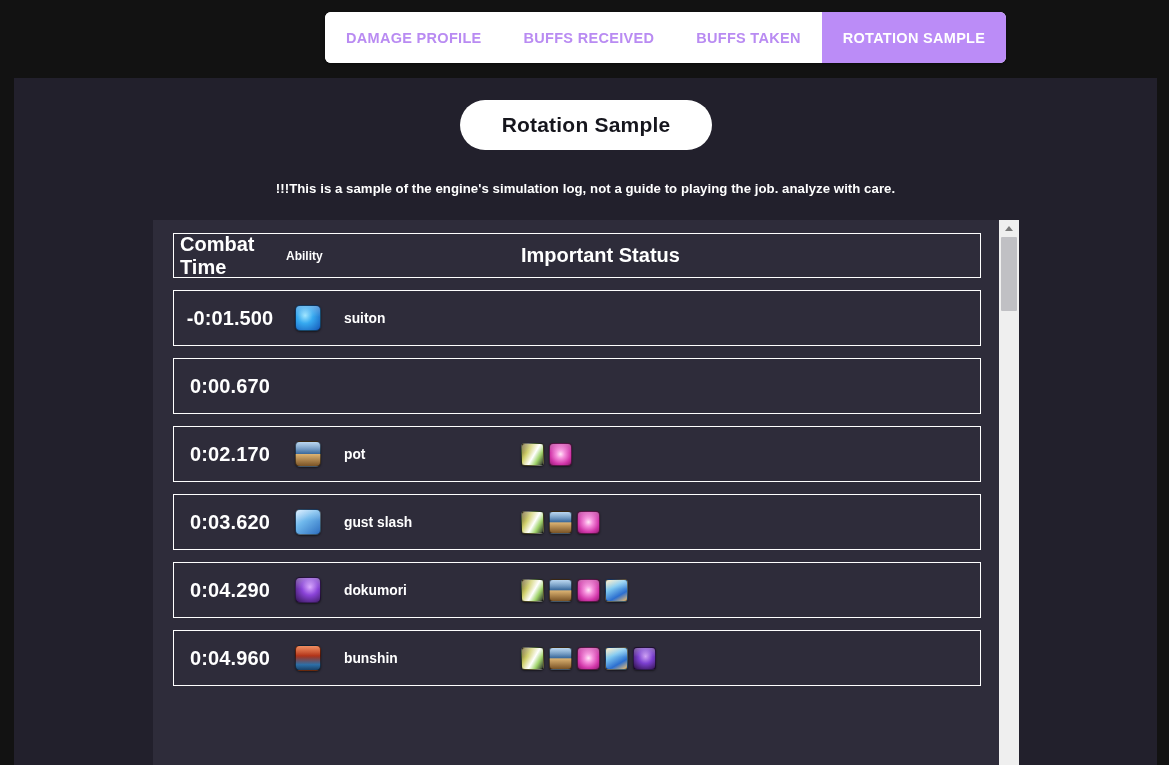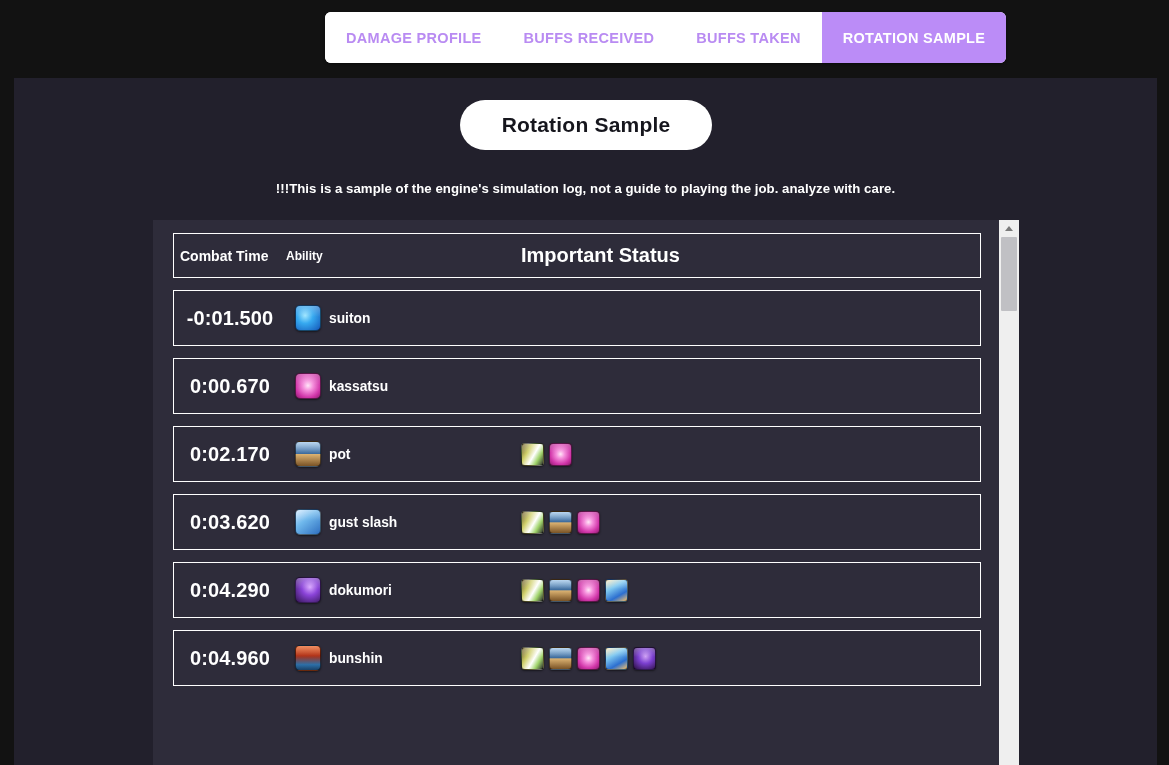--- a/index.html
+++ b/index.html
@@ -143,21 +143,21 @@
   .head-row {
     height: 45px;
     border: 1px solid #ffffff;
     display: flex;
     align-items: center;
     margin-bottom: 12px;
   }
   .head-row .c-time {
     width: 112px;
     padding-left: 6px;
-    font-size: 14px;
+    font-size: 20px;
     font-weight: 700;
     color: #ffffff;
   }
   .head-row .c-ability {
     width: 235px;
     font-size: 12px;
     font-weight: 700;
     color: #ffffff;
   }
   .head-row .c-status {
@@ -180,21 +180,21 @@
     text-align: center;
     font-size: 20px;
     font-weight: 700;
     color: #ffffff;
     letter-spacing: .1px;
   }
   .row .c-ability {
     width: 235px;
     display: flex;
     align-items: center;
-    gap: 8px;
+    gap: 23px;
     padding-left: 9px;
   }
   .row .c-ability .ab-name {
     font-size: 13.8px;
     font-weight: 700;
     color: #ffffff;
   }
   .row .c-status {
     flex: 1;
     display: flex;
@@ -278,26 +278,20 @@
           <span class="icon art-suiton">
               <span class="sheen"></span>
             </span>
           <span class="ab-name">suiton</span>
         </div>
         <div class="c-status"></div>
       </div>
 
       <div class="row">
         <div class="c-time">0:00.670</div>
-        <div class="c-ability">
-          <span class="icon art-kassatsu">
-              <span class="sheen"></span>
-            </span>
-          <span class="ab-name">kassatsu</span>
-        </div>
         <div class="c-status"></div>
       </div>
 
 
       <div class="row">
         <div class="c-time">0:02.170</div>
         <div class="c-ability">
           <span class="icon art-pot">
               <span class="sheen"></span>
             </span>

